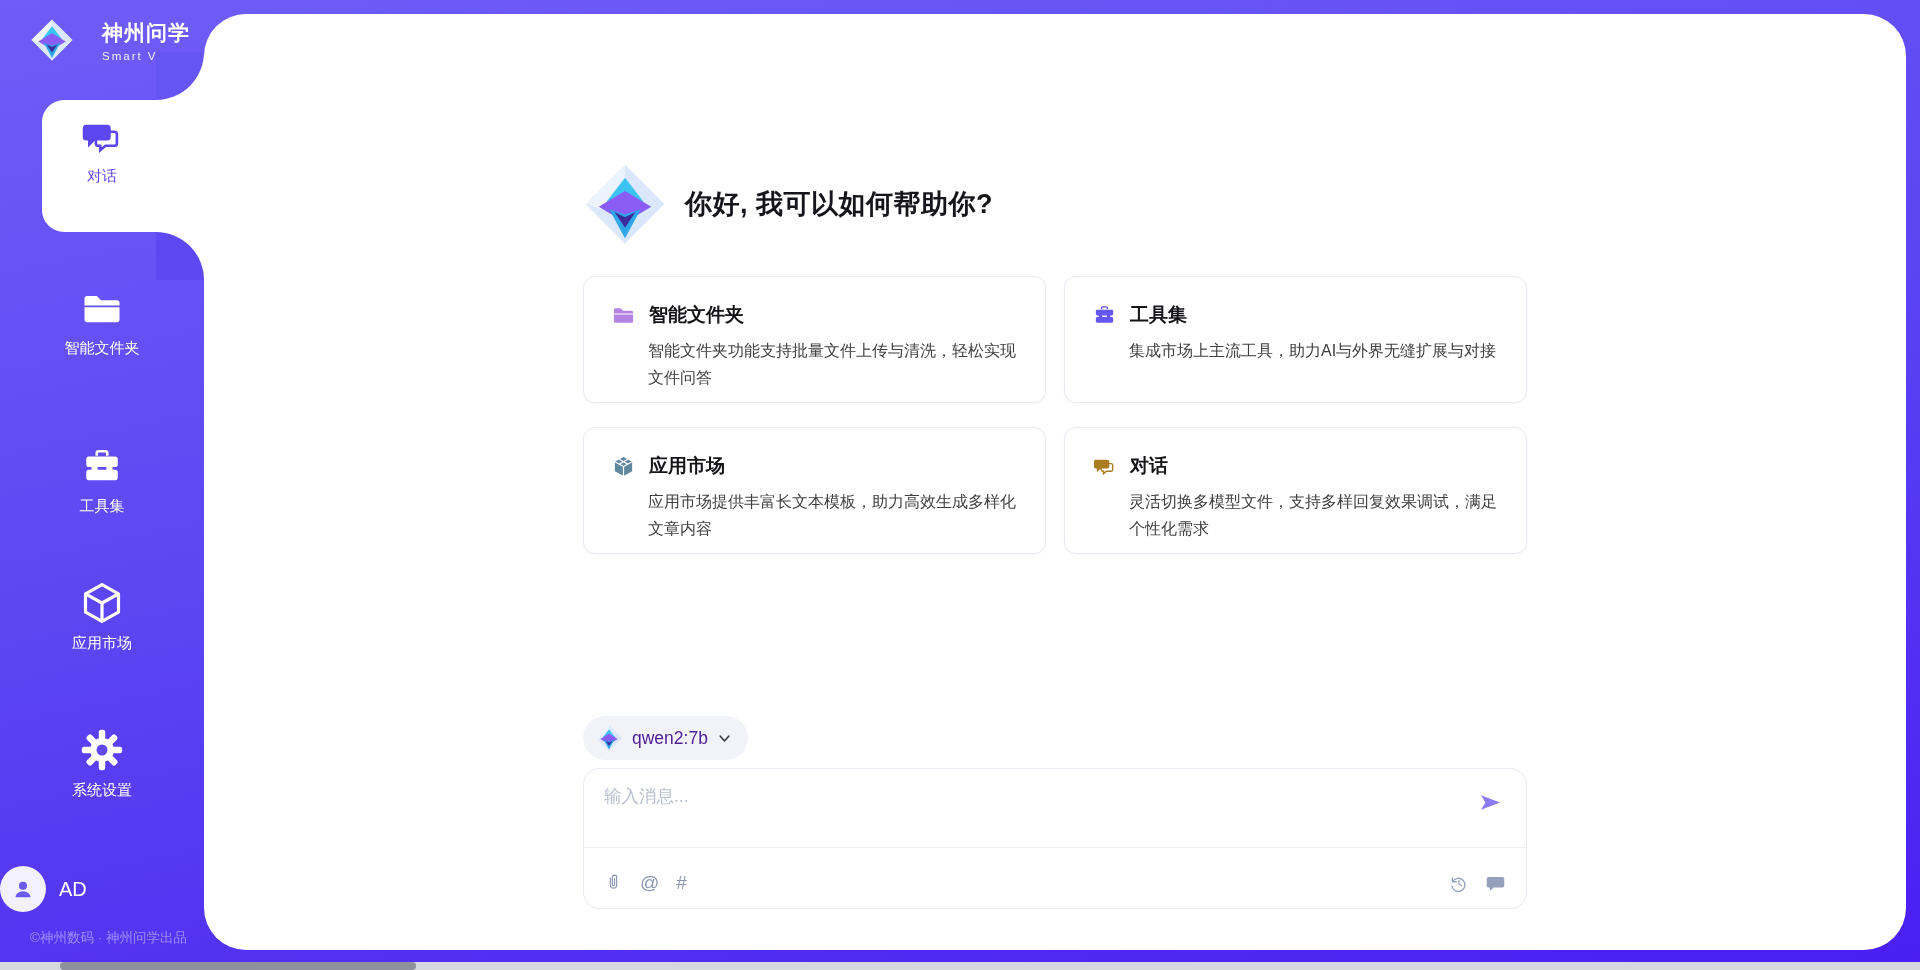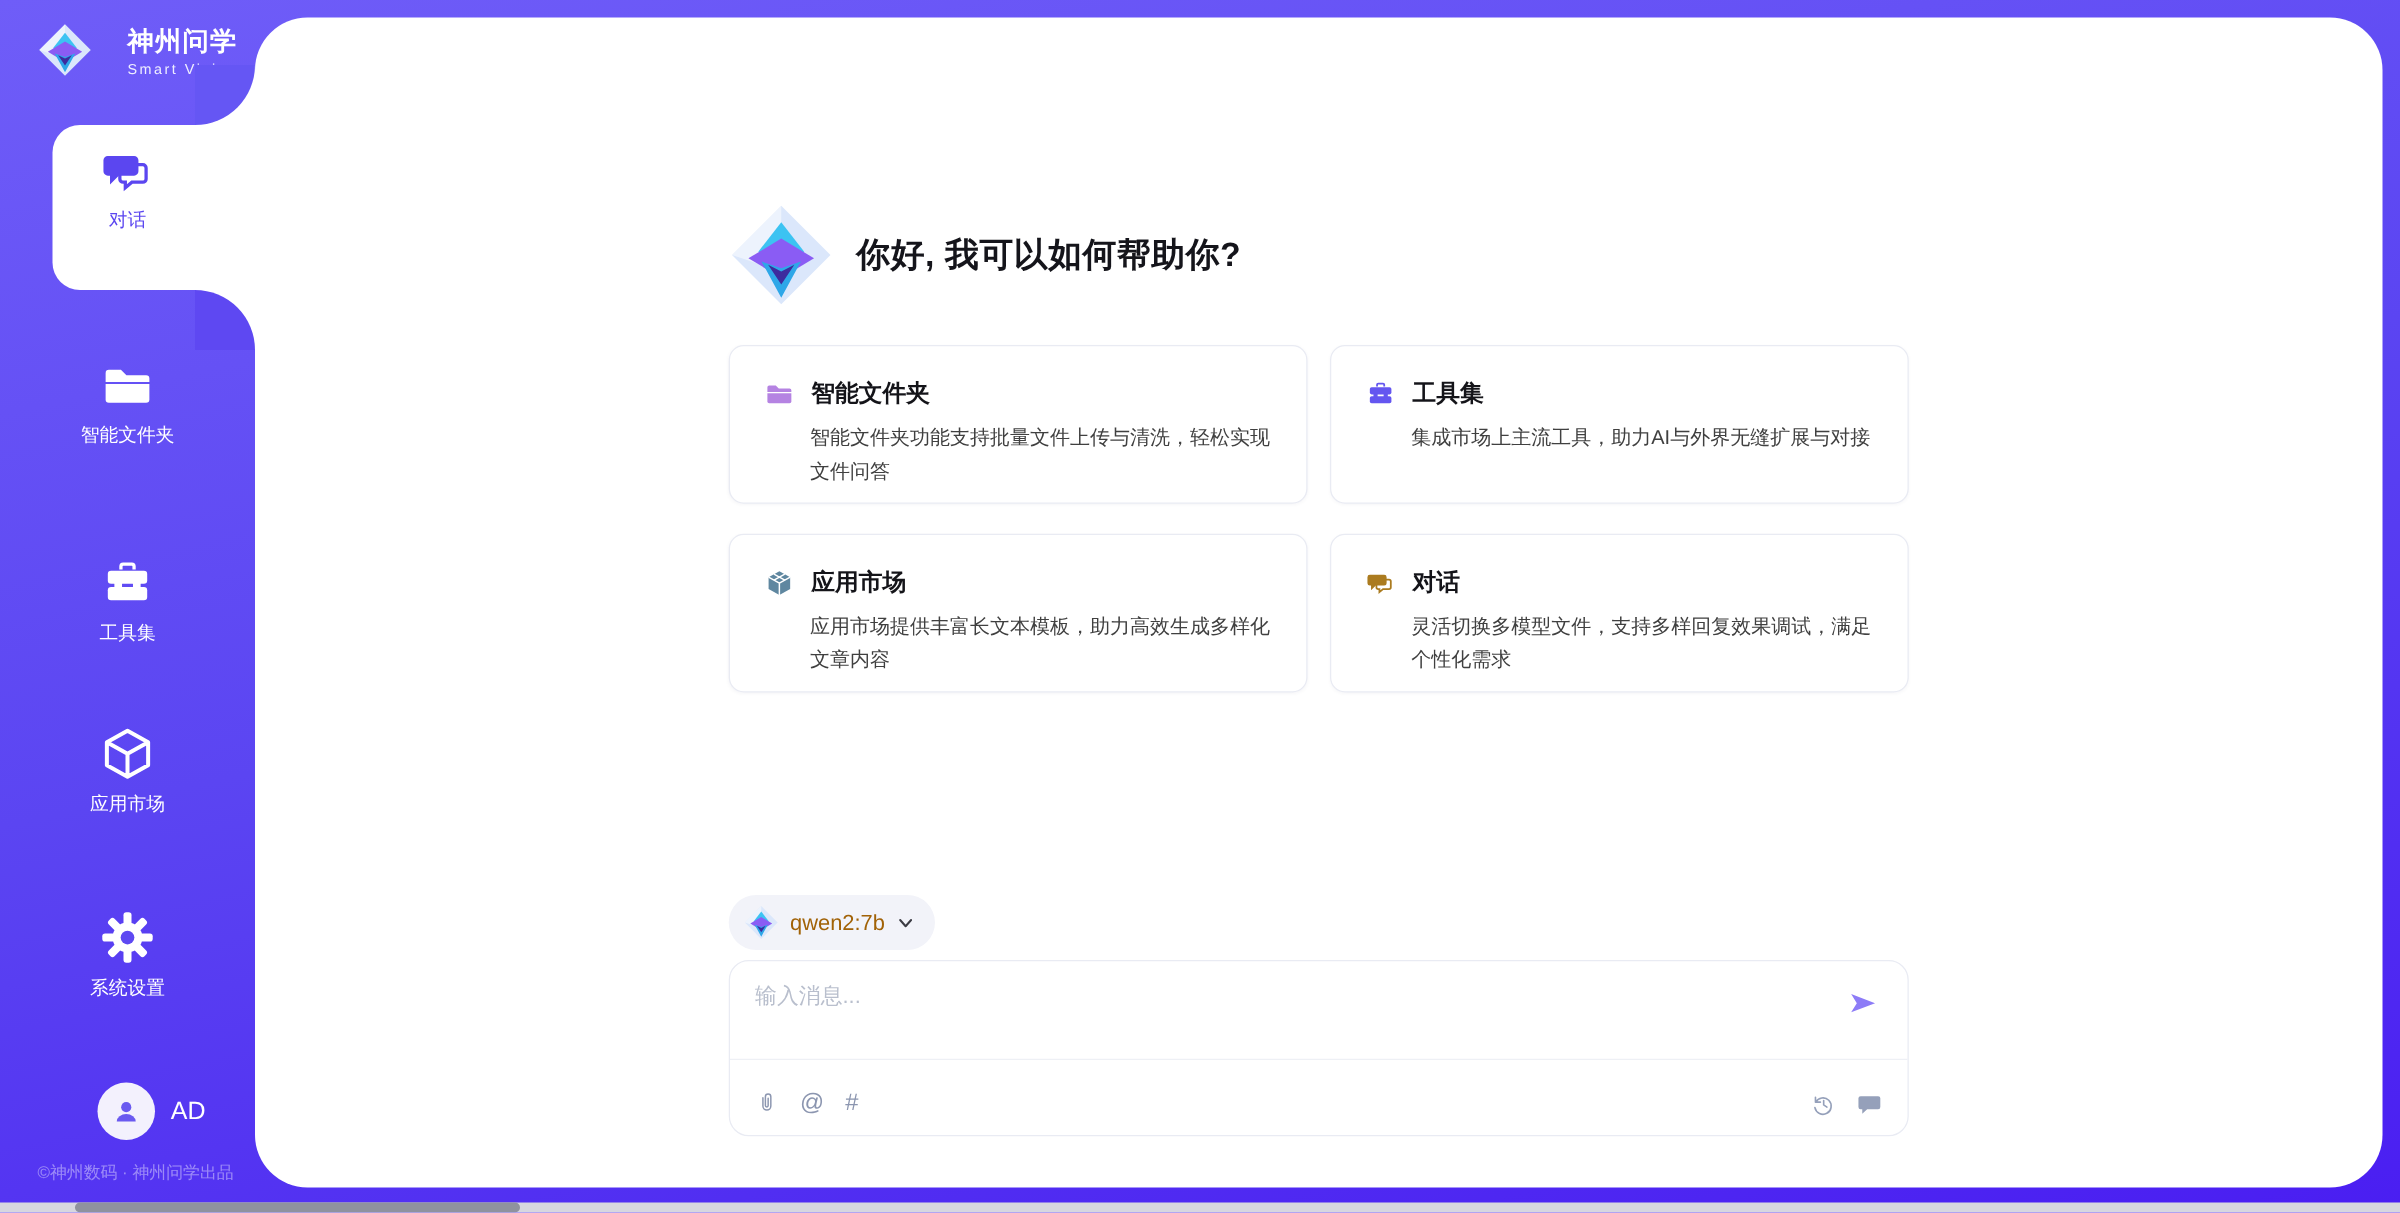--- a/index.html
+++ b/index.html
@@ -23,42 +23,42 @@
   .notch { position:absolute; left:42px; top:100px; width:172px; height:132px; background:#fff; border-radius:22px 0 0 22px; }
   .curve { position:absolute; width:48px; height:48px; background:#fff; }
   .curve::after { content:''; position:absolute; inset:0; }
   .curve-top { left:156px; top:52px; }
   .curve-top::after { background:#6556f4; border-bottom-right-radius:48px; }
   .curve-bottom { left:156px; top:232px; }
   .curve-bottom::after { background:#5e48f2; border-top-right-radius:48px; }
   .nav-item.active { color:#5b46f0; top:116px; }
   .nav-item.active .nav-label { font-weight:500; }
 
-  .user-row { position:absolute; left:0; top:866px; width:242px; display:flex; align-items:center; justify-content:center; gap:13px; }
+  .user-row { position:absolute; left:0; top:866px; width:242px; display:flex; align-items:center; gap:13px; }
   .avatar { width:46px; height:46px; border-radius:50%; background:#f3f1fd; display:flex; align-items:center; justify-content:center; }
   .user-name { color:#fff; font-size:20px; }
   .side-footer { position:absolute; left:16px; top:929px; color:rgba(255,255,255,0.42); font-size:13.5px;margin-left:14px; }
 
   
   .panel { position:absolute; left:204px; top:14px; right:14px; bottom:20px; background:#fff; border-radius:42px; }
   .content { position:absolute; left:379px; top:0; width:944px; height:100%; }
 
   .greeting { position:absolute; left:0; top:148px; display:flex; align-items:center; }
   .greeting h1 { font-size:27px; font-weight:700; color:#15151b; margin-left:18px; letter-spacing:0.5px; }
 
   .cards { position:absolute; left:0; top:262px; width:944px; display:grid; grid-template-columns:463px 463px; gap:24px 18px; }
   .card { height:127px; border:1px solid #e9ebf3; border-radius:12px; background:#fff;
           padding:25px 26px 0 28px; cursor:pointer; box-shadow:0 1px 3px rgba(25,25,70,0.04); }
   .card-head { display:flex; align-items:center; gap:14px; }
   .card-title { font-size:19px; font-weight:700; color:#141419; }
   .card-desc { margin:9px 0 0 36px; font-size:16px; color:#404040; line-height:27px; }
 
   .model-chip { position:absolute; left:0; top:702px; height:44px; display:inline-flex; align-items:center;
                 gap:9px; padding:0 16px 0 12px; border-radius:22px; background:#f2f3f9; cursor:pointer; }
-  .model-label { font-size:17.5px; color:#a16207; }
+  .model-label { font-size:17.5px; color:#4c1d95; }
 
   .composer { position:absolute; left:0; top:754px; width:944px; height:141px;
               border:1.5px solid #e9ebf3; border-radius:16px; background:#fff; }
   .composer textarea { position:absolute; left:20px; top:15px; width:850px; height:55px;
               border:none; outline:none; resize:none; font-family:inherit; font-size:17.5px; color:#30313a; }
   .composer textarea::placeholder { color:#b9bfcd; }
   .send-btn { position:absolute; top:20px; right:22px; color:#8d7cf7; cursor:pointer; background:none; border:none; }
   .composer-divider { position:absolute; left:0; right:0; top:78px; border-top:1px solid #eef0f5; }
   .tool-left { position:absolute; left:20px; bottom:15px; display:flex; align-items:center; gap:17px; color:#8c96b0; }
   .tool-right { position:absolute; right:20px; bottom:14px; display:flex; align-items:center; gap:16px; color:#95a0ba; }

